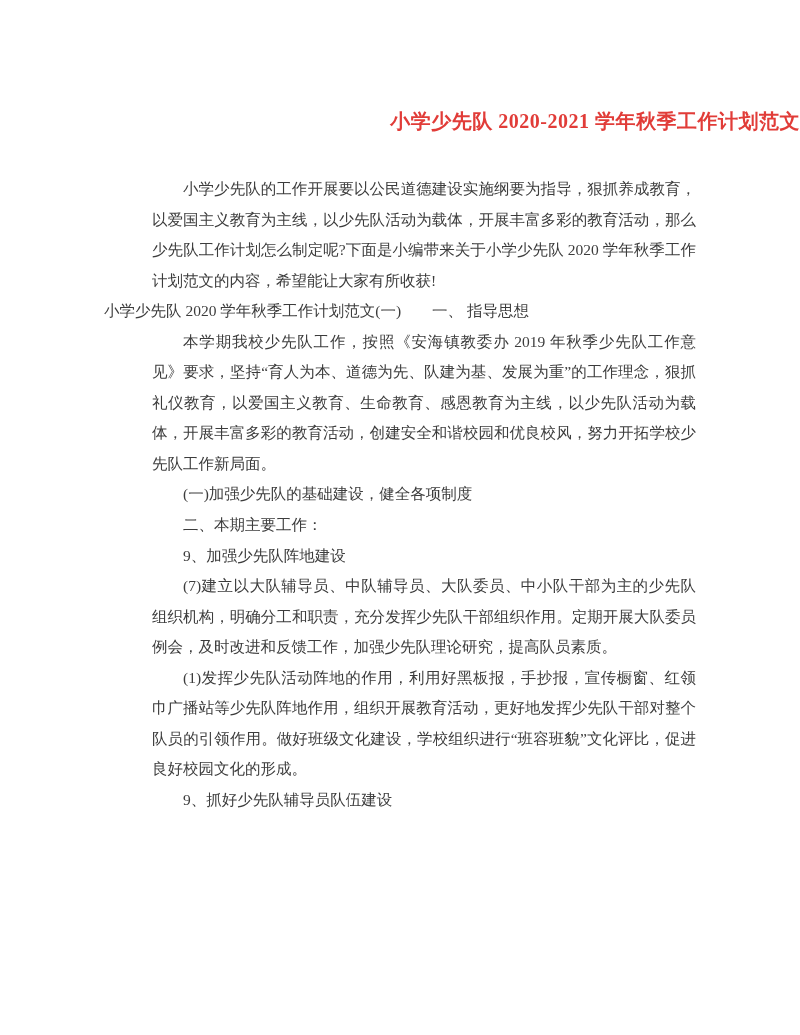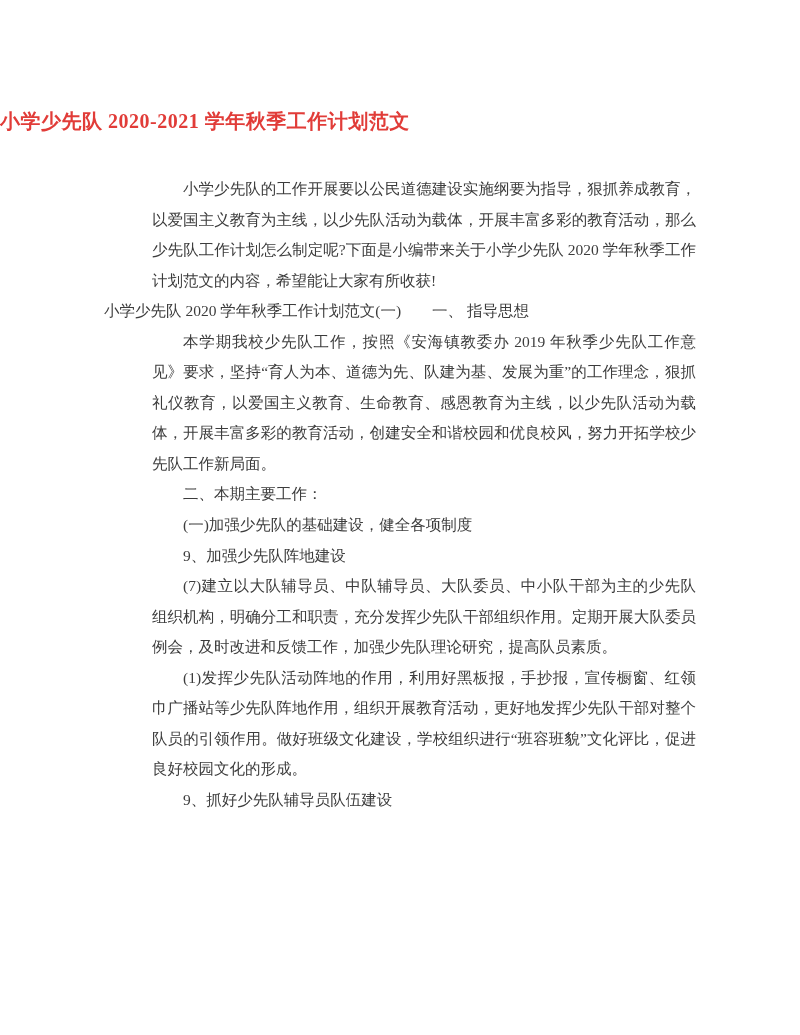--- a/index.html
+++ b/index.html
@@ -12,21 +12,21 @@
     width: 800px;
     height: 1035px;
     margin: 0 auto;
     background: #ffffff;
     overflow: hidden;
     font-family: "Liberation Serif", "DejaVu Serif", serif;
   }
   .doc-title {
     margin: 0;
     padding-top: 106px;
-    text-align: left;
+    text-align: right;
     font-size: 20px;
     line-height: 30px;
     font-weight: 700;
     color: #e13c38;
     letter-spacing: 0.5px;
   }
   .doc-body {
     margin-top: 38px;
     padding: 0 104px;
     color: #3c3c3c;
@@ -46,20 +46,20 @@
 </head>
 <body>
 
 <div class="page">
   <h1 class="doc-title">小学少先队 2020-2021 学年秋季工作计划范文</h1>
 
   <div class="doc-body">
     <p class="indent">小学少先队的工作开展要以公民道德建设实施纲要为指导，狠抓养成教育，以爱国主义教育为主线，以少先队活动为载体，开展丰富多彩的教育活动，那么少先队工作计划怎么制定呢?下面是小编带来关于小学少先队 2020 学年秋季工作计划范文的内容，希望能让大家有所收获!</p>
     <p>小学少先队 2020 学年秋季工作计划范文(一)　　一、 指导思想</p>
     <p class="indent">本学期我校少先队工作，按照《安海镇教委办 2019 年秋季少先队工作意见》要求，坚持“育人为本、道德为先、队建为基、发展为重”的工作理念，狠抓礼仪教育，以爱国主义教育、生命教育、感恩教育为主线，以少先队活动为载体，开展丰富多彩的教育活动，创建安全和谐校园和优良校风，努力开拓学校少先队工作新局面。</p>
+    <p class="indent">(一)加强少先队的基础建设，健全各项制度</p>
     <p class="indent">二、本期主要工作：</p>
-    <p class="indent">(一)加强少先队的基础建设，健全各项制度</p>
     <p class="indent">9、加强少先队阵地建设</p>
     <p class="indent">(7)建立以大队辅导员、中队辅导员、大队委员、中小队干部为主的少先队组织机构，明确分工和职责，充分发挥少先队干部组织作用。定期开展大队委员例会，及时改进和反馈工作，加强少先队理论研究，提高队员素质。</p>
     <p class="indent">(1)发挥少先队活动阵地的作用，利用好黑板报，手抄报，宣传橱窗、红领巾广播站等少先队阵地作用，组织开展教育活动，更好地发挥少先队干部对整个队员的引领作用。做好班级文化建设，学校组织进行“班容班貌”文化评比，促进良好校园文化的形成。</p>
     <p class="indent">9、抓好少先队辅导员队伍建设</p>
   </div>
 </div>
 
 </body></html>

